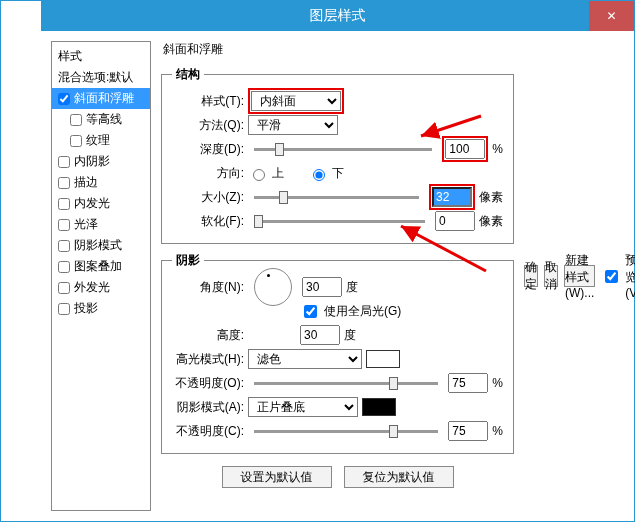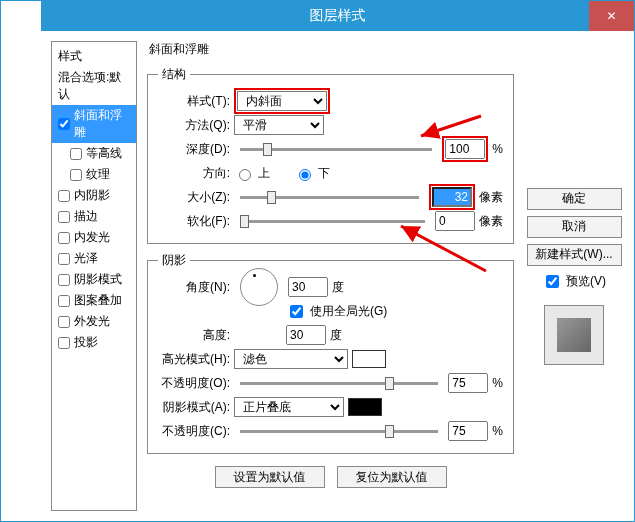--- a/index.html
+++ b/index.html
@@ -2,38 +2,38 @@
 <html><head>
 <meta charset="utf-8">
 <style>
   * { box-sizing: border-box; font-family: "Microsoft YaHei", "SimSun", sans-serif; font-size: 12px; }
   body { margin: 0; background: #fff; }
   .window { width: 635px; height: 522px; border: 1px solid #2a97d5; position: relative; background: #fff; padding-left: 40px; }
   .titlebar { height: 30px; background: #2a97d5; color: #fff; display: flex; align-items: center; justify-content: center; position: relative; }
   .title { font-size: 14px; }
   .closebtn { position: absolute; right: 0; top: 0; width: 45px; height: 30px; background: #c75050; color: #fff; display: flex; align-items: center; justify-content: center; font-size: 14px; cursor: pointer; }
   .body { padding: 10px; display: flex; gap: 10px; height: calc(100% - 30px); }
-  .left { width: 86px; border: 1px solid #888; padding: 4px 0; }
+  .left { width: 100px; border: 1px solid #888; padding: 4px 0; }
   .left .hdr { padding: 2px 6px; }
   .left .item { display: flex; align-items: center; padding: 2px 6px; gap: 4px; cursor: pointer; }
   .left .sub { padding-left: 18px; }
   .left .sel { background: #3399ff; color: #fff; }
   .left input[type=checkbox] { width: 12px; height: 12px; margin: 0; }
   .mid { flex: 1; display: flex; flex-direction: column; gap: 8px; }
   fieldset { border: 1px solid #888; padding: 6px 10px 10px 10px; margin: 0; }
-  legend { padding: 0 4px; }
+  legend { padding: 0 4px; font-weight: bold; }
   .row { display: flex; align-items: center; height: 24px; gap: 4px; }
   .lbl { width: 72px; text-align: right; }
   .slider { flex: 1; height: 3px; background: #999; position: relative; margin: 0 6px; }
   .slider .thumb { position: absolute; top: -5px; width: 9px; height: 13px; background: #eee; border: 1px solid #666; }
   select, input[type=text] { border: 1px solid #7a7a7a; height: 20px; padding: 0 4px; background: #fff; }
   select { width: 90px; }
   input.num { width: 40px; text-align: left; }
   .redbox { border: 2px solid #e60000; padding: 1px; display: inline-flex; }
-  .rightcol { width: 100px; display: flex; flex-direction: column; gap: 6px; align-items: center; justify-content: center; }
+  .rightcol { width: 100px; display: flex; gap: 6px; align-items: center; }
   .btn { width: 95px; height: 22px; border: 1px solid #888; background: #f3f3f3; display: flex; align-items: center; justify-content: center; cursor: pointer; }
   .chk { display: flex; align-items: center; gap: 4px; }
   .preview { width: 60px; height: 60px; border: 1px solid #888; background: #e8e8e8; display: flex; align-items: center; justify-content: center; margin-top: 8px; }
   .prev-inner { width: 34px; height: 34px; background: linear-gradient(135deg,#999,#666); }
   .radio { width: 12px; height: 12px; }
   .angle { width: 38px; height: 38px; border: 1px solid #888; border-radius: 50%; position: relative; margin: 0 6px; }
   .angle .dot { position: absolute; width: 3px; height: 3px; background: #000; border-radius: 50%; top: 5px; left: 12px; }
   .grad { width: 28px; height: 20px; border: 1px solid #666; background: linear-gradient(135deg,#fff,#555); display: inline-block; }
   .swatch { width: 34px; height: 18px; display: inline-block; border:1px solid #333; }
   .black { background:#000; }
@@ -134,21 +134,21 @@
           <span style="width:16px"></span>
           <input type="radio" class="radio" checked="" style="">
             <span>下</span>
         </div>
         <div class="row">
           <span class="lbl">大小(Z):</span>
           <div class="slider">
               <div class="thumb" style="left:15%"></div>
             </div>
           <span class="redbox">
-            <input class="num" style="background: rgb(51, 153, 255); color: rgb(255, 255, 255); text-align: right;" value="32">
+            <input class="num" style="background: rgb(51, 153, 255); color: rgb(255, 255, 255);" value="32">
           </span>
           <span>像素</span>
         </div>
         <div class="row">
           <span class="lbl">软化(F):</span>
           <div class="slider">
               <div class="thumb" style="left:0%"></div>
             </div>
           <input class="num" value="0" style="">
           <span>像素</span>

